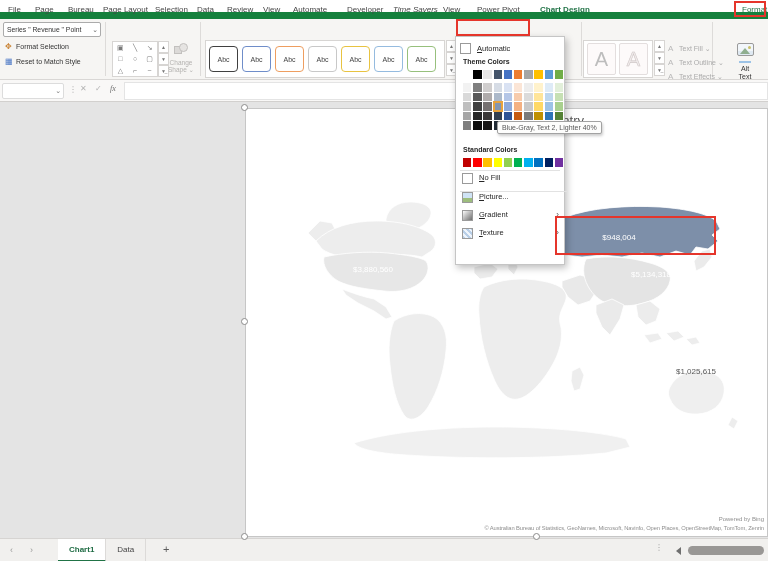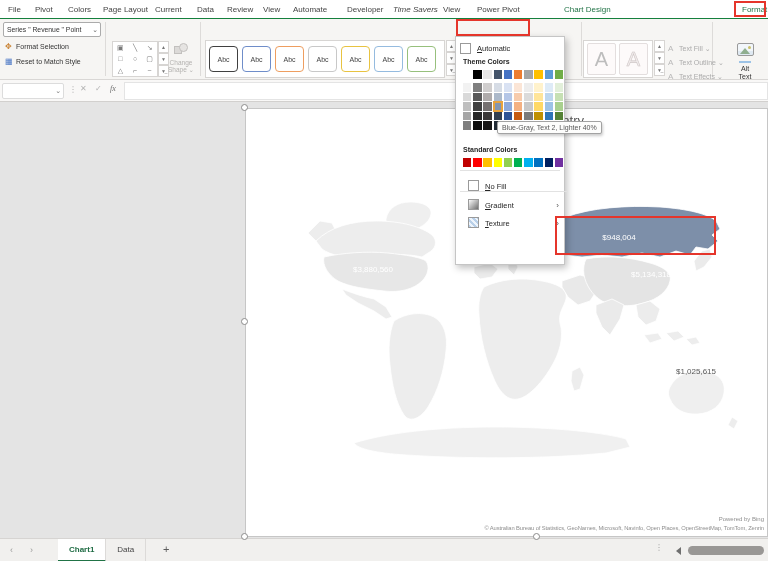--- a/index.html
+++ b/index.html
@@ -1,20 +1,20 @@
 <!DOCTYPE html>
 <html><head>
 <meta charset="utf-8">
 <style>
   *{margin:0;padding:0;box-sizing:border-box;font-family:"Liberation Sans",sans-serif;}
   html,body{width:768px;height:561px;background:#fff;overflow:hidden;}
   #app{position:relative;width:768px;height:561px;background:#fff;}
 
   
-  #menubar{position:absolute;left:0;top:0;width:768px;height:19px;background:#fff;border-bottom:1px solid #15803d;}
+  #menubar{position:absolute;left:0;top:0;width:768px;height:19px;background:#fff;border-bottom:7px solid #15803d;}
   .menu-item{position:absolute;top:0;height:19px;line-height:19px;font-size:8px;color:#454545;white-space:nowrap;cursor:default;}
   .menu-item.accent{color:#217346;}
 
   
   #ribbon{position:absolute;left:0;top:19px;width:768px;height:61px;background:#f6f5f3;border-bottom:1px solid #d9d7d5;}
   .rdiv{position:absolute;top:3px;height:54px;width:1px;background:#dddbd9;}
   .grp-label{position:absolute;top:66px;font-size:6.5px;color:#6c6a68;white-space:nowrap;transform:translateX(-50%);}
   
   #sel-dropdown{position:absolute;left:3px;top:3px;width:98px;height:15px;background:#fff;border:1px solid #ababab;border-radius:2px;font-size:6.8px;color:#333;line-height:13px;padding:0 3px;white-space:nowrap;overflow:hidden;}
   #sel-dropdown .chev{position:absolute;right:2px;top:0;color:#666;}
@@ -80,21 +80,21 @@
   #mi-automatic .sw{width:11px;height:11px;background:#fff;border:1px solid #9a9a9a;}
   .menu-hdr{position:absolute;left:7px;font-size:7px;font-weight:bold;color:#262626;}
   #row-theme-main,#row-standard{position:absolute;left:7px;display:flex;gap:1.8px;}
   #row-theme-main .swatch,#row-standard .swatch{width:8.4px;height:9px;}
   #grid-variants{position:absolute;left:7px;top:46px;display:flex;gap:1.8px;}
   .swcol{display:flex;flex-direction:column;gap:1px;}
   .swcol .swatch{width:8.4px;height:8.6px;}
   .swatch{cursor:pointer;}
   .sw-hl{outline:2px solid #e8a33d;outline-offset:-1px;}
   #menu-items{position:absolute;left:0;top:136px;width:100%;}
-  .mitem{position:relative;height:18px;display:flex;align-items:flex-end;gap:6px;padding-left:12px;font-size:7.5px;color:#262626;cursor:default;}
+  .mitem{position:relative;height:18px;display:flex;align-items:flex-start;gap:6px;padding-left:6px;font-size:7.5px;color:#262626;cursor:default;}
   .mi-ic{width:11px;height:11px;border:1px solid #9a9a9a;flex:none;}
   .ic-nofill{background:#fff;}
   .ic-morecolors{border:none;border-radius:50%;background:radial-gradient(circle,#fff 24%,transparent 25%),conic-gradient(#e33,#ec2,#7c3,#3cc,#36c,#c3c,#e33);}
   .ic-picture{background:linear-gradient(180deg,#cfe3f5 55%,#9dbd7d 55%);}
   .ic-gradient{background:linear-gradient(135deg,#fcfcfc,#6f6f6f);}
   .ic-texture{background:repeating-linear-gradient(45deg,#b8cfe8 0 2px,#eef4fb 2px 4px);}
   .subarrow{position:absolute;right:5px;color:#555;font-size:8px;}
   .msep{position:absolute;left:4px;right:4px;height:1px;background:#e2e2e2;}
 
   
@@ -117,33 +117,33 @@
   #sb-arrow{position:absolute;left:676px;top:8px;width:0;height:0;border-top:4px solid transparent;border-bottom:4px solid transparent;border-right:5px solid #6f6f6f;}
   #sb-thumb{position:absolute;left:688px;top:7px;width:76px;height:9px;border-radius:5px;background:#999795;}
 </style>
 </head>
 <body>
 
 <div id="app">
 
   <div id="menubar">
       <span class="menu-item" style="left: 8px;">File</span>
-      <span class="menu-item" style="left: 35px;">Pivot</span>
-      <span class="menu-item" style="left: 68px;">Colors</span>
+      <span class="menu-item" style="left: 35px;">Page</span>
+      <span class="menu-item" style="left: 68px;">Bureau</span>
       <span class="menu-item" style="left: 103px;">Page Layout</span>
-      <span class="menu-item" style="left: 155px;">Current</span>
+      <span class="menu-item" style="left: 155px;">Selection</span>
       <span class="menu-item" style="left: 197px;">Data</span>
       <span class="menu-item" style="left: 227px;">Review</span>
       <span class="menu-item" style="left: 263px;">View</span>
       <span class="menu-item" style="left: 293px;">Automate</span>
       <span class="menu-item" style="left: 347px;">Developer</span>
       <span class="menu-item" style="left: 393px; font-style: italic;">Time Savers</span>
       <span class="menu-item" style="left: 443px;">View</span>
       <span class="menu-item" style="left: 477px;">Power Pivot</span>
-      <span class="menu-item accent" style="left: 564px;">Chart Design</span>
+      <span class="menu-item accent" style="left: 540px; font-weight: bold;">Chart Design</span>
       <span class="menu-item accent" style="left: 742px;">Format</span>
     </div>
 
   <div id="ribbon">
     <div class="rdiv" style="left:105px"></div>
     <div class="rdiv" style="left:200px"></div>
     <div class="rdiv" style="left:581px"></div>
     <div class="rdiv" style="left:712px"></div>
 
     <div id="sel-dropdown">
@@ -395,20 +395,24 @@
         <div class="swatch" style="background: rgb(112, 48, 160);"></div>
       </div>
     <div class="msep" style="top:133px"></div>
     <div id="menu-items">
         <div class="mitem">
           <span class="mi-ic ic-nofill"></span>
           <span><u>N</u>o Fill</span>
         </div>
         <div class="msep" style="position: relative; top: 0px;"></div>
         <div class="mitem">
+          <span class="mi-ic ic-picture"></span>
+          <span><u>P</u>icture...</span>
+        </div>
+        <div class="mitem">
           <span class="mi-ic ic-gradient"></span>
           <span><u>G</u>radient</span>
           <span class="subarrow">›</span>
         </div>
         <div class="mitem">
           <span class="mi-ic ic-texture"></span>
           <span><u>T</u>exture</span>
           <span class="subarrow">›</span>
         </div>
       </div>

